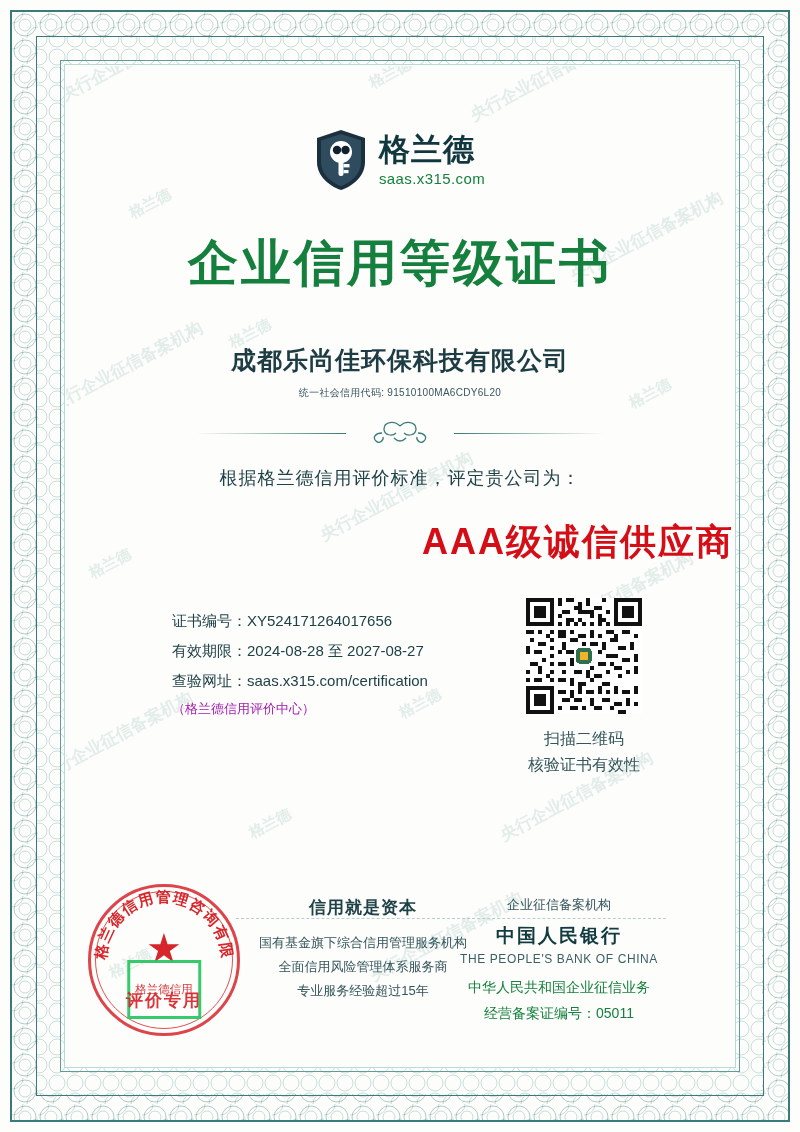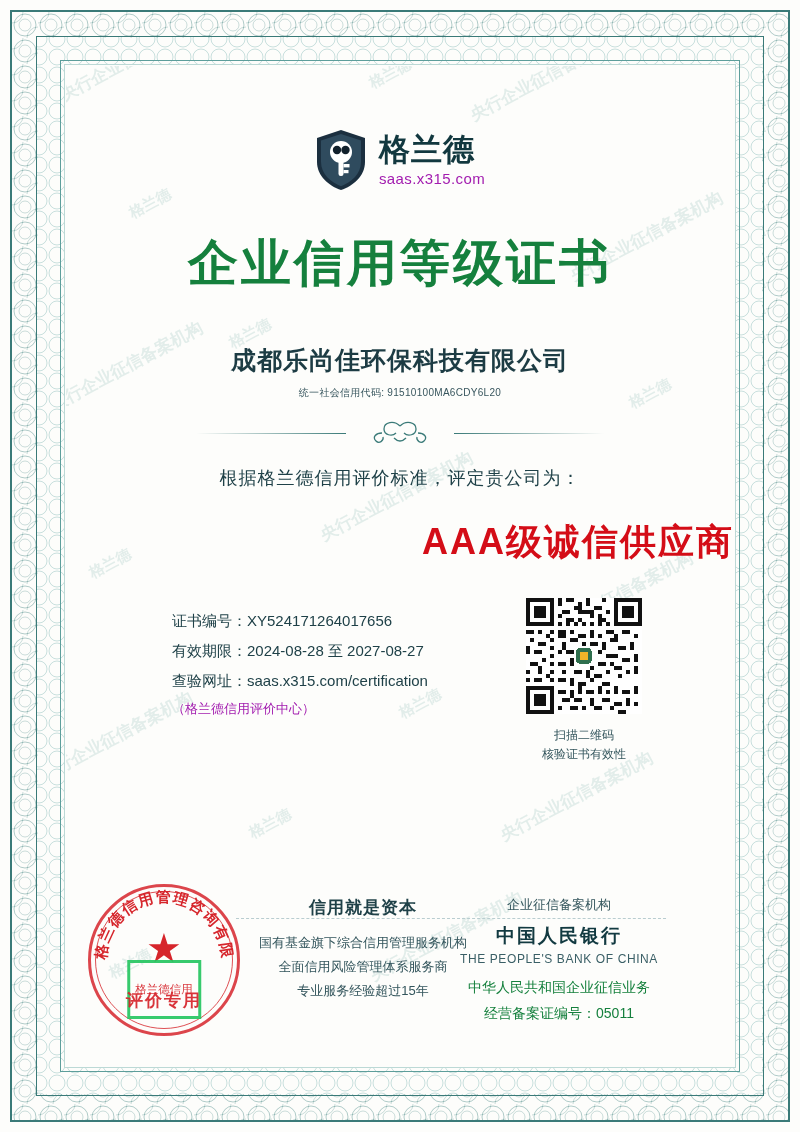--- a/index.html
+++ b/index.html
@@ -88,21 +88,21 @@
   }
   .logo-text { line-height: 1; }
   .logo-name {
     font-size: 31px;
     font-weight: bold;
     color: #12383f;
     letter-spacing: 1px;
   }
   .logo-sub {
     font-size: 15px;
-    color: #a21caf;
+    color: #15803d;
     margin-top: 6px;
     letter-spacing: 0.4px;
   }
 
   .main-title {
     position: absolute;
     top: 164px;
     left: 0; right: 0;
     text-align: center;
     font-size: 50px;
@@ -194,21 +194,21 @@
   }
   .qr {
     width: 116px;
     height: 116px;
     margin: 0 auto;
     position: relative;
     background: #fff;
   }
   .qr-caption {
     margin-top: 12px;
-    font-size: 12px;
+    font-size: 16px;
     color: #33555c;
     line-height: 1.6;
   }
 
   
   .footer {
     position: absolute;
     top: 808px;
     left: 0; right: 0;
     height: 160px;

